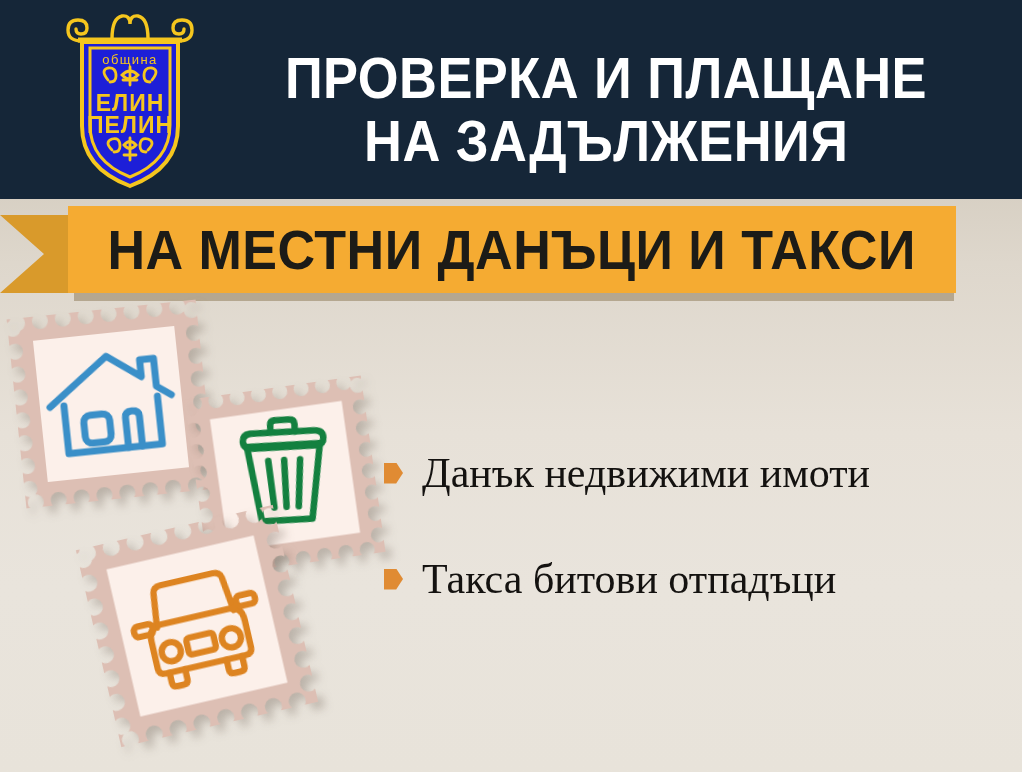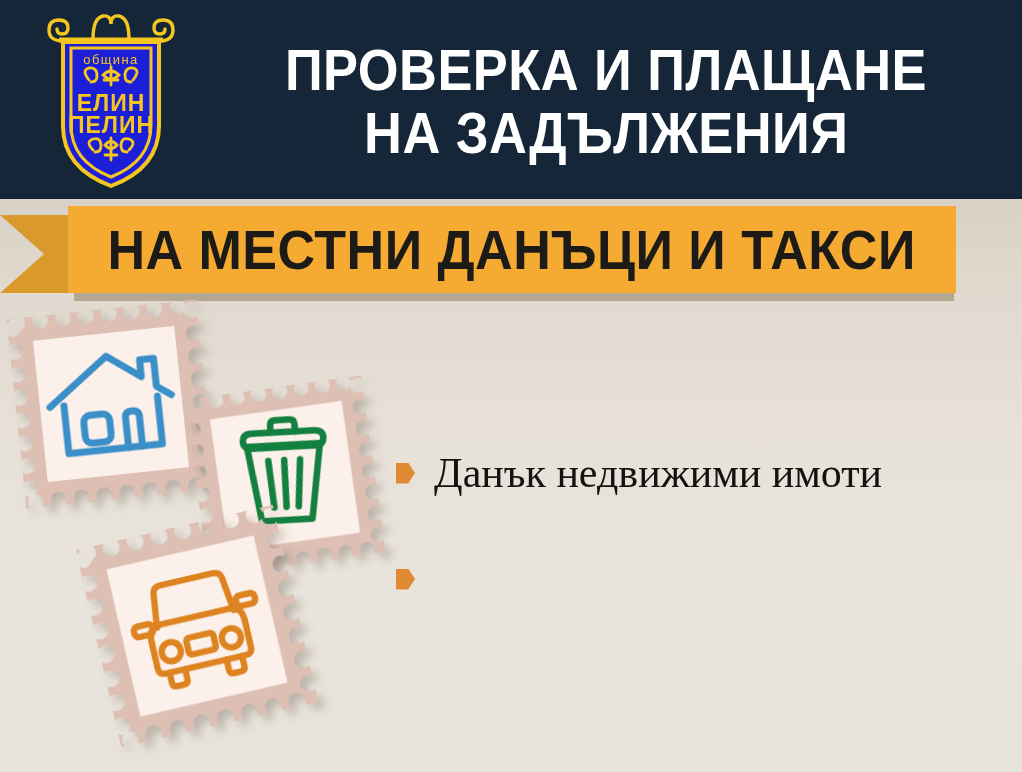--- a/index.html
+++ b/index.html
@@ -35,30 +35,30 @@
     left: 0;
     top: 0;
     width: 1022px;
     height: 199px;
     background: #152638;
     overflow: hidden;
   }
 
   .crest {
     position: absolute;
-    left: 41px;
+    left: 60px;
     top: 8px;
     width: 140px;
     height: 185px;
   }
 
   .title-block {
     position: absolute;
     left: 190px;
-    top: 0;
+    top: 8px;
     width: 832px;
     height: 199px;
     display: flex;
     flex-direction: column;
     align-items: center;
     justify-content: center;
     padding-top: 4px;
     box-sizing: border-box;
   }
   .title-line {
@@ -140,21 +140,21 @@
     position: absolute;
     width: 190px;
     height: 190px;
     filter: drop-shadow(5px 7px 5px rgba(95, 80, 66, 0.33));
   }
   .stamp svg { display: block; width: 100%; height: 100%; }
 
   
   .bullet-list {
     position: absolute;
-    left: 396px;
+    left: 384px;
     top: 420px;
     width: 612px;
   }
   .bullet-row {
     display: flex;
     align-items: center;
     height: 106px;
   }
   .bullet-marker {
     flex: 0 0 auto;
@@ -400,17 +400,18 @@
 
   <div class="bullet-list">
 
     <div class="bullet-row">
       <span class="bullet-marker"></span>
       <span class="bullet-text">Данък недвижими имоти</span>
     </div>
 
     <div class="bullet-row">
       <span class="bullet-marker"></span>
+      <span class="bullet-text">Такса битови отпадъци</span>
     </div>
 
   </div>
 
 </div>
 
 </body></html>

